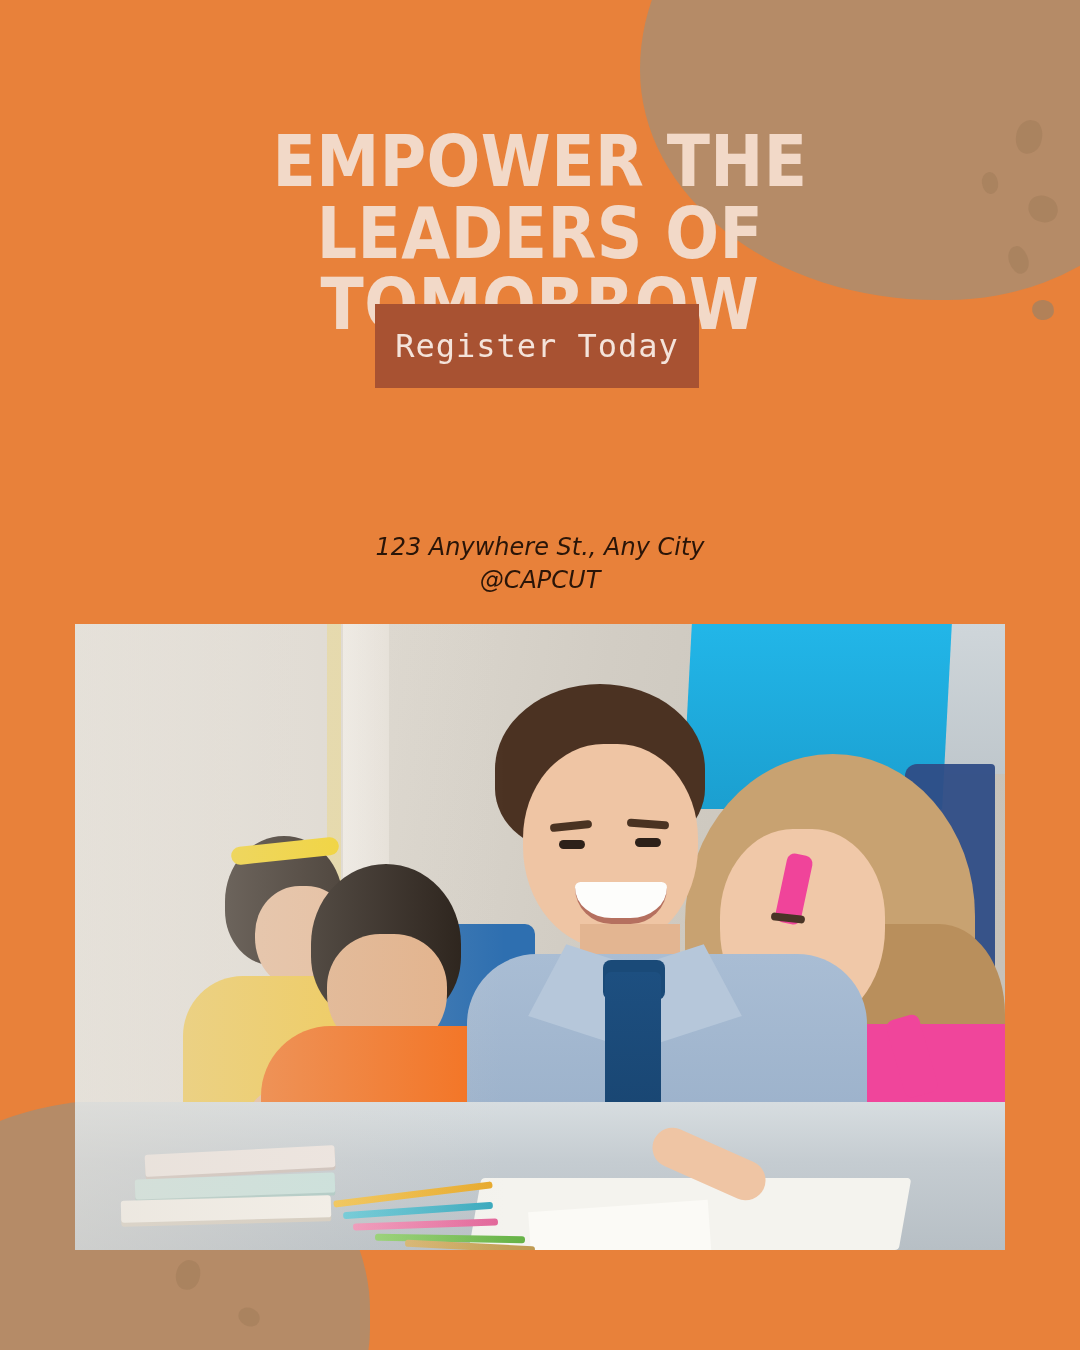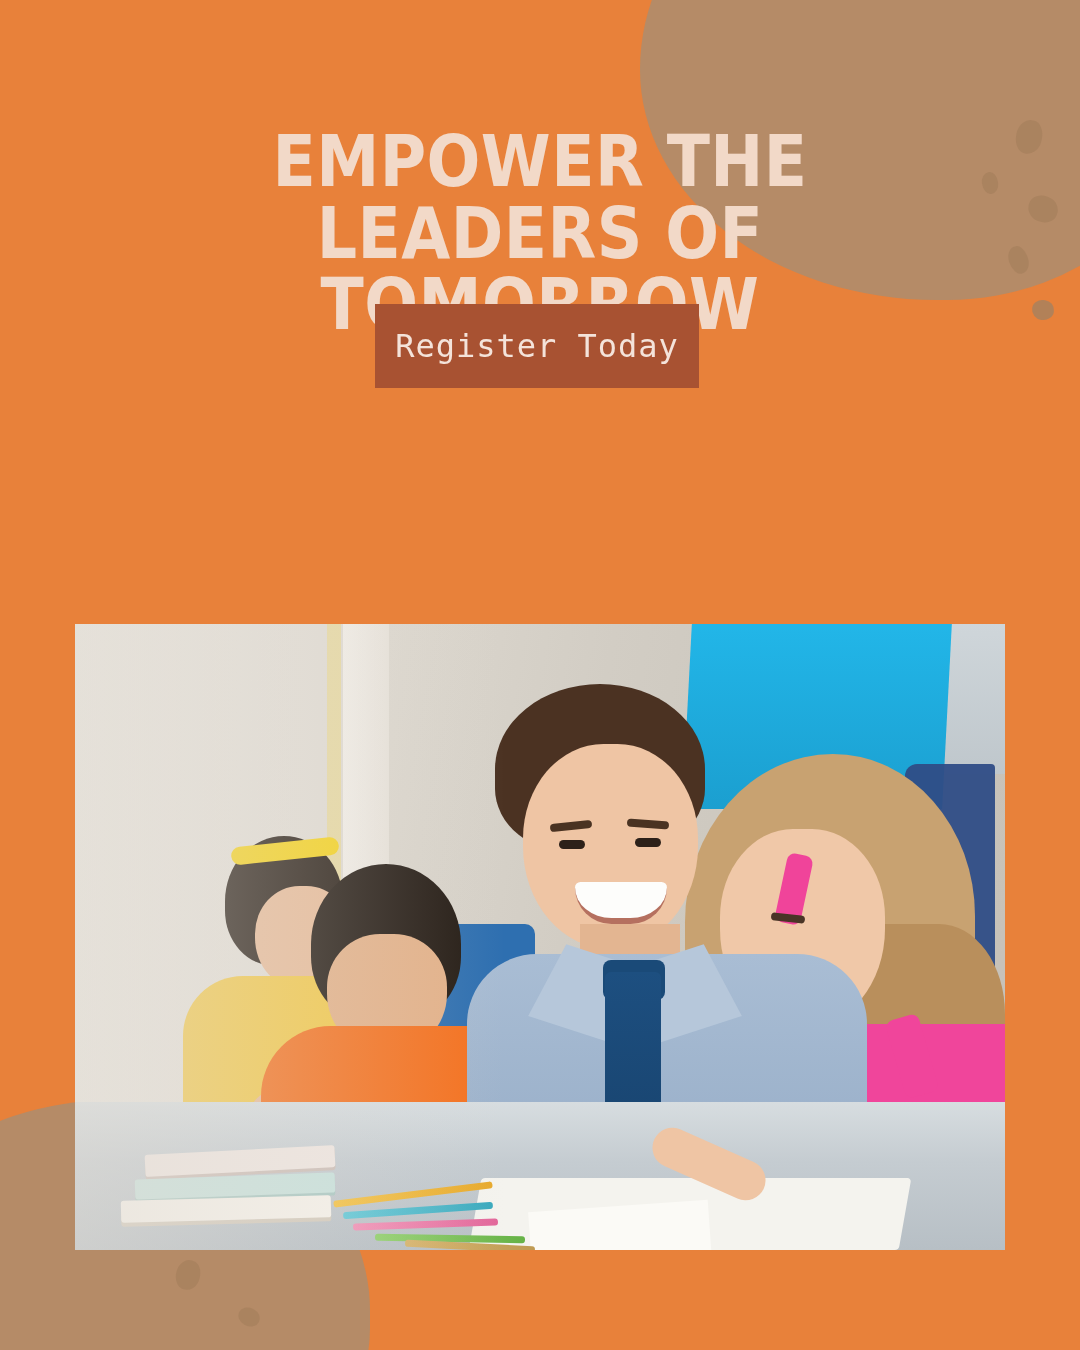--- a/index.html
+++ b/index.html
@@ -274,20 +274,24 @@
 <div class="speck s7"></div>
 <div class="speck s8"></div>
 
 <div class="content">
 
   <h1 class="headline">EMPOWER THE LEADERS OF TOMORROW</h1>
 
   <button class="cta-button">Register Today</button>
 
 
+  <div class="address">
+    <span>123 Anywhere St., Any City</span>
+    <span class="handle">@CAPCUT</span>
+  </div>
 
   <div class="photo-frame">
     <div class="photo">
       <div class="bg-wall"></div>
       <div class="wall-panel-left"></div>
       <div class="yellow-edge"></div>
       <div class="door-strip"></div>
       <div class="blue-board2"></div>
       <div class="blue-board"></div>
       <div class="navy-chair-right"></div>

